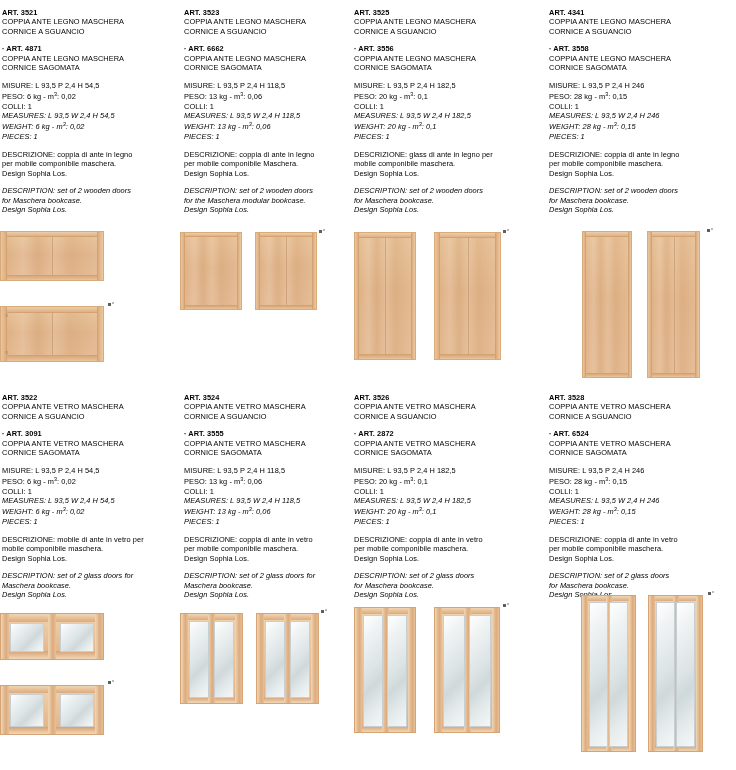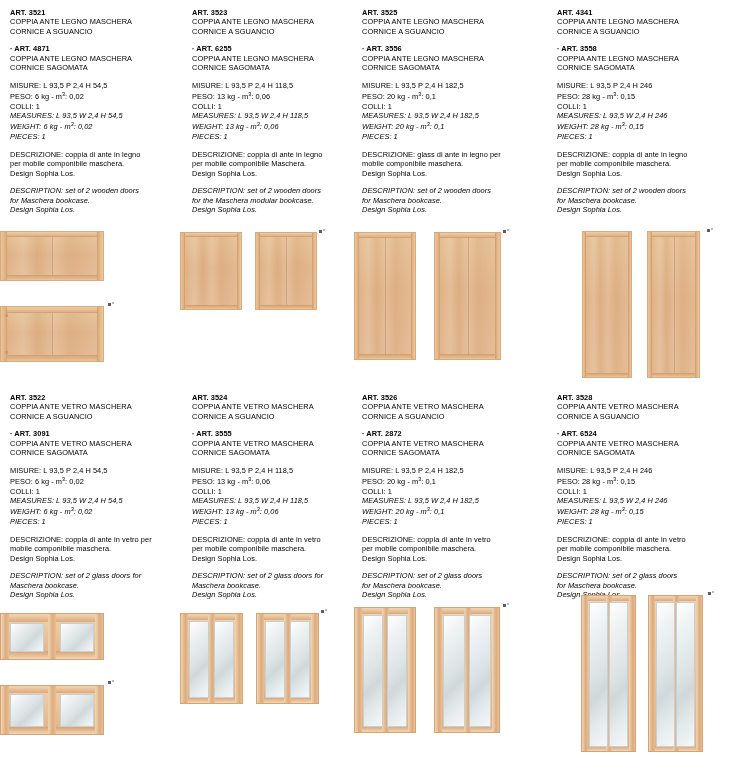--- a/index.html
+++ b/index.html
@@ -31,21 +31,21 @@
   .cell-4 { width: 191px; padding-left: 4px; }
 
   
   .txt {
     font-size: 7.4px;
     line-height: 9.3px;
     letter-spacing: 0.05px;
     padding-top: 8px;
   }
   .txt .ln { white-space: nowrap; }
-  .txt .blk { margin-bottom: 8.5px; margin-left: 8px; }
+  .txt .blk { margin-bottom: 8.5px; }
   .txt .blk.tight { margin-bottom: 0; }
   .bold { font-weight: bold; }
   .ital { font-style: italic; }
 
   
   .imgs {
     position: absolute;
     left: 0; right: 0;
   }
   .imgwrap { position: relative; }
@@ -199,21 +199,21 @@
     </div>
 
     <div class="cell cell-2">
       <div class="txt">
         <div class="blk">
           <div class="ln bold">ART. 3523</div>
           <div class="ln">COPPIA ANTE LEGNO MASCHERA</div>
           <div class="ln">CORNICE A SGUANCIO</div>
         </div>
         <div class="blk">
-          <div class="ln bold">· ART. 6255</div>
+          <div class="ln bold">· ART. 6662</div>
           <div class="ln">COPPIA ANTE LEGNO MASCHERA</div>
           <div class="ln">CORNICE SAGOMATA</div>
         </div>
         <div class="blk">
           <div class="ln">MISURE: L 93,5 P 2,4 H 118,5</div>
           <div class="ln">PESO: 13 kg - m<sup style="font-size:5.4px;">3</sup>: 0,06</div>
           <div class="ln">COLLI: 1</div>
           <div class="ln ital">MEASURES: L 93,5 W 2,4 H 118,5</div>
           <div class="ln ital">WEIGHT: 13 kg - m<sup style="font-size:5.4px;">3</sup>: 0,06</div>
           <div class="ln ital">PIECES: 1</div>
@@ -375,21 +375,21 @@
         </div>
         <div class="blk">
           <div class="ln">MISURE: L 93,5 P 2,4 H 54,5</div>
           <div class="ln">PESO: 6 kg - m<sup style="font-size:5.4px;">3</sup>: 0,02</div>
           <div class="ln">COLLI: 1</div>
           <div class="ln ital">MEASURES: L 93,5 W 2,4 H 54,5</div>
           <div class="ln ital">WEIGHT: 6 kg - m<sup style="font-size:5.4px;">3</sup>: 0,02</div>
           <div class="ln ital">PIECES: 1</div>
         </div>
         <div class="blk">
-          <div class="ln">DESCRIZIONE: coppia di ante in vetro per</div>
+          <div class="ln">DESCRIZIONE: mobile di ante in vetro per</div>
           <div class="ln">mobile componibile maschera.</div>
           <div class="ln">Design Sophia Los.</div>
         </div>
         <div class="blk tight">
           <div class="ln ital">DESCRIPTION: set of 2 glass doors for</div>
           <div class="ln ital">Maschera bookcase.</div>
           <div class="ln ital">Design Sophia Los.</div>
         </div>
       </div>
       <div class="imgs" style="top:228px;">

